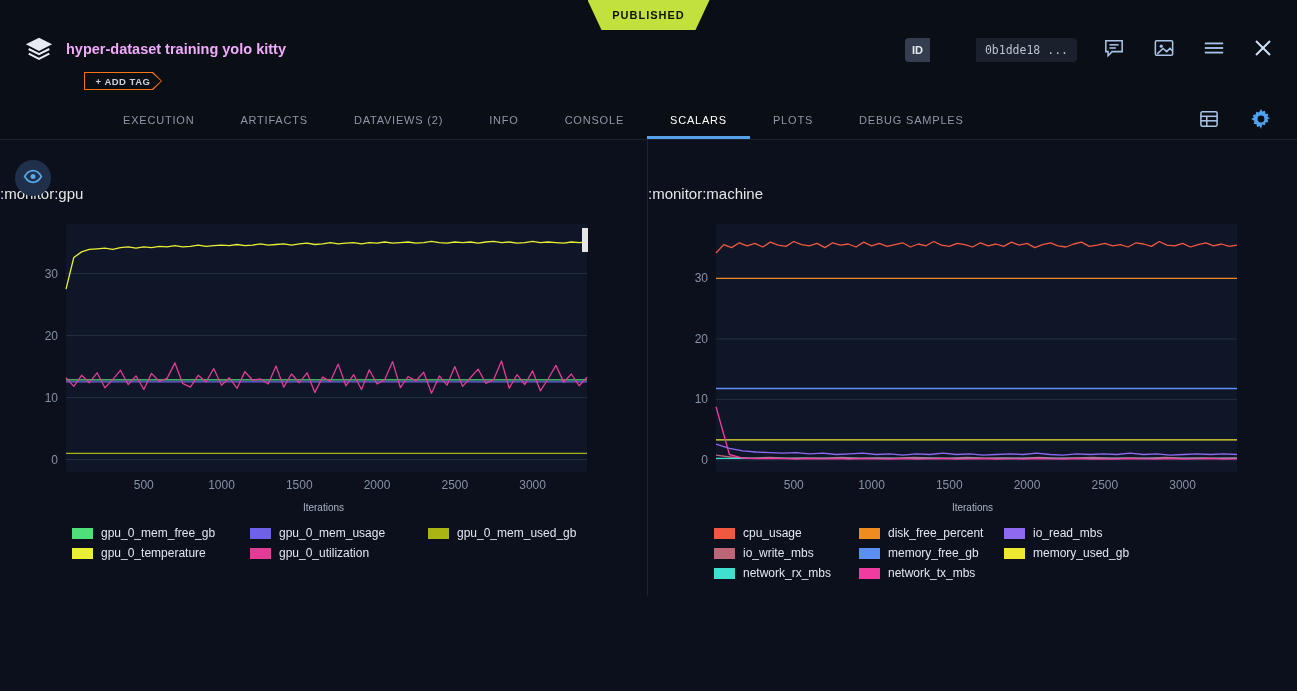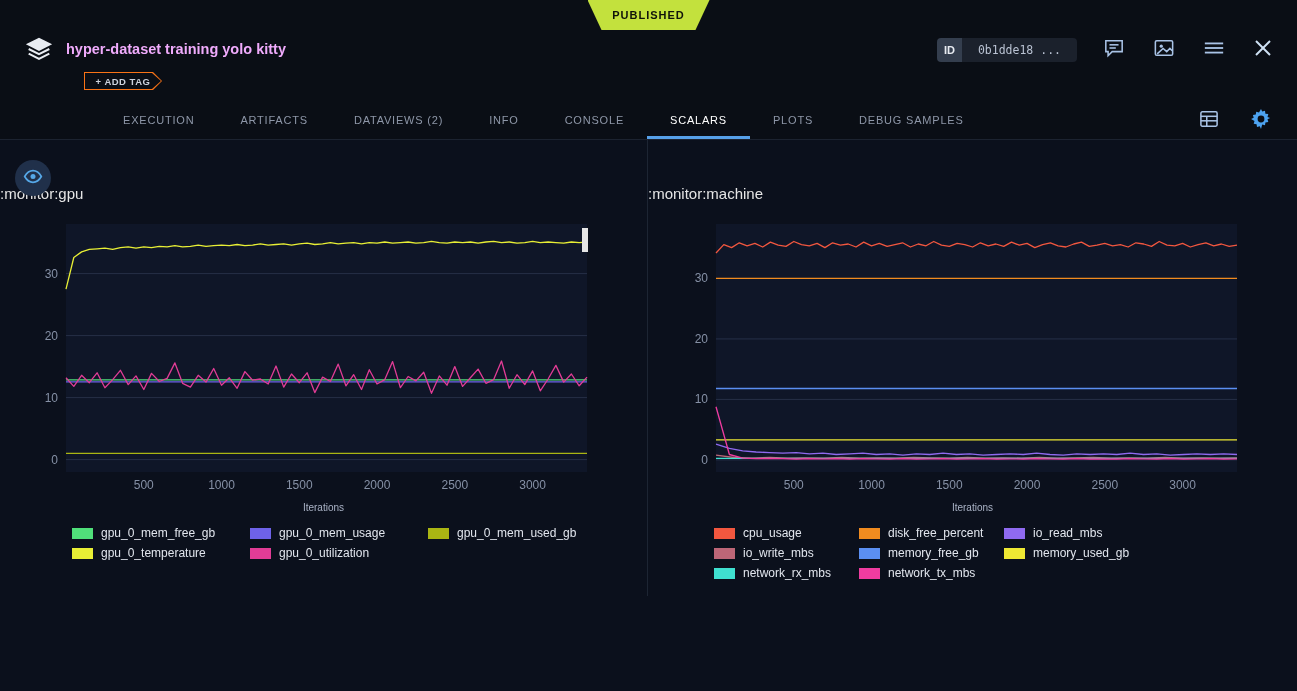--- a/index.html
+++ b/index.html
@@ -16,25 +16,25 @@
   .logo { position:absolute; left:24px; top:35px; width:30px; height:28px; }
   .exp-title { position:absolute; left:66px; top:41px; font-size:14.5px; font-weight:bold; color:#f0abfc; }
   .add-tag { position:absolute; left:84px; top:72px; height:18px; width:78px;
     clip-path:polygon(0 0, calc(100% - 9px) 0, 100% 50%, calc(100% - 9px) 100%, 0 100%);
     background:#f97316; cursor:pointer; }
   .add-tag-inner { position:absolute; inset:1px; background:#0a0e15;
     clip-path:polygon(0 0, calc(100% - 9px) 0, 100% 50%, calc(100% - 9px) 100%, 0 100%);
     display:flex; align-items:center; justify-content:center;
     font-size:9.5px; font-weight:bold; letter-spacing:.5px; color:#cdd3de; }
   .header-right { position:absolute; right:22px; top:36px; display:flex; align-items:center; gap:24px; }
-  .id-chip { display:flex; align-items:stretch; height:24px; border-radius:4px; overflow:hidden; cursor:pointer; }
+  .id-chip { display:flex; align-items:stretch; height:24px; border-radius:4px; overflow:hidden; cursor:pointer;gap:46px; }
   .id-chip .id-key { background:#343e4e; color:#e8ecf2; font-size:11px; font-weight:bold;
     display:flex; align-items:center; padding:0 7px; }
   .id-chip .id-val { background:#1b212c; color:#b9c2d2; font-size:11.5px;
-    font-family:"DejaVu Sans Mono", monospace; display:flex; align-items:center; padding:0 16px; }
+    font-family:"DejaVu Sans Mono", monospace; display:flex; align-items:center; padding:0 9px; }
   .icon-btn { background:none; border:none; cursor:pointer; display:flex; align-items:center; padding:2px; }
 
   
   .tab-bar { position:relative; width:100%; height:40px; background:#0a0e15;
     border-bottom:1px solid #1c2330; display:flex; align-items:stretch; }
   .tabs { display:flex; margin-left:100px; }
   .tab { padding:0 23px; display:flex; align-items:center; font-size:11px; letter-spacing:.8px;
     color:#8e97a8; cursor:pointer; border-bottom:3px solid transparent; border-top:3px solid transparent; }
   .tab.active { color:#ffffff; border-bottom-color:#56a0e8; }
   .tabbar-icons { position:absolute; right:24px; top:0; height:40px; display:flex; align-items:center; gap:28px; }

